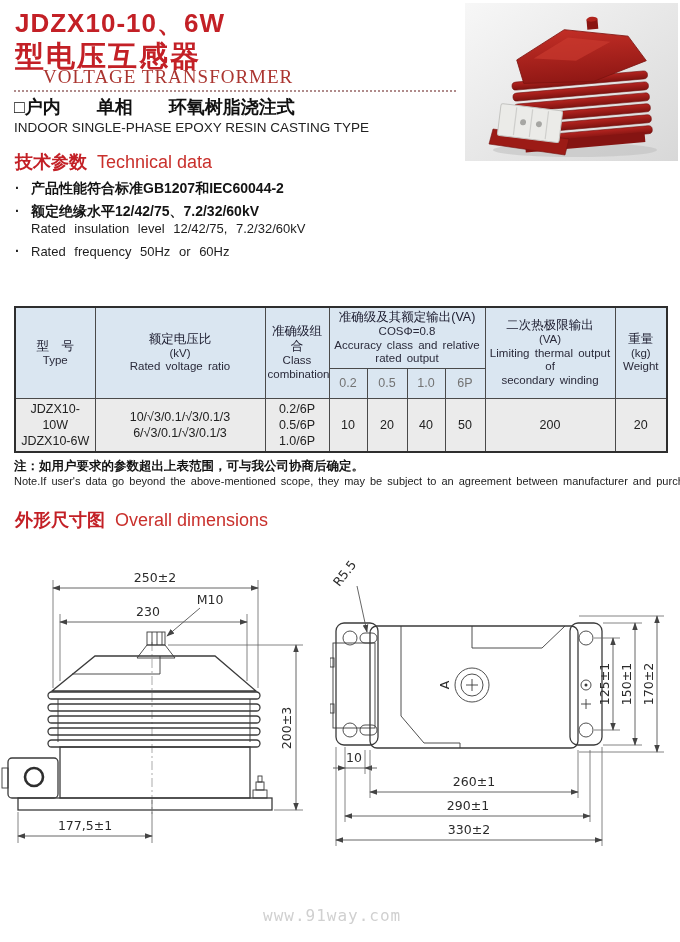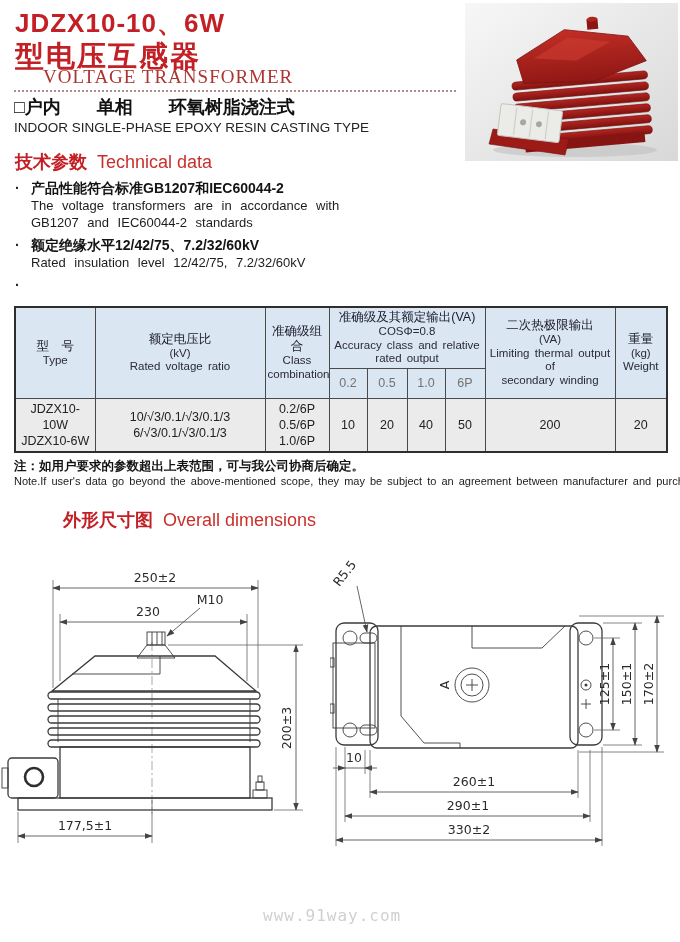--- a/index.html
+++ b/index.html
@@ -41,21 +41,21 @@
   .subcol{font-size:12.5px;color:#737373;height:27px;}
   .r1{height:61px;}
   .r3{height:54px;padding-left:48px;}
 
   
   .note{left:14px;top:458px;width:660px;}
   .note-cn{font-size:12.5px;font-weight:bold;color:#131313;line-height:16px;}
   .note-en{font-size:11px;color:#222;white-space:nowrap;word-spacing:2px;line-height:15px;}
 
   
-  .dim-head{left:15px;top:508px;margin-left:48px;}
+  .dim-head{left:15px;top:508px;}
   .drawings{left:0;top:546px;width:680px;height:336px;}
   .dview{position:absolute;top:0;}
   svg .obj{stroke:#3b3b3b;stroke-width:1.3;fill:none;}
   svg .obj2{stroke:#3b3b3b;stroke-width:0.9;fill:none;}
   svg .dim{stroke:#555;stroke-width:0.9;fill:none;}
   svg .ext{stroke:#666;stroke-width:0.8;fill:none;}
   svg .cl{stroke:#888;stroke-width:0.7;fill:none;stroke-dasharray:9 3 2 3;}
   svg text.dimt{font-family:"DejaVu Sans",sans-serif;font-size:12.5px;fill:#2b2b2b;}
 
   
@@ -121,33 +121,33 @@
 
   <div class="abs sec-head tech-head">
     <span class="cn">技术参数</span><span class="en">Technical data</span>
   </div>
 
   <div class="abs bullets">
     <div class="bullet">
       <span class="dot">·</span>
       <div>
         <div class="b-cn">产品性能符合标准GB1207和IEC60044-2</div>
-        <div class="b-en">The voltage transformers are in accordance with GB1207 and IEC60044-2 standards</div>
       </div>
     </div>
     <div class="bullet">
       <span class="dot">·</span>
       <div>
         <div class="b-cn">额定绝缘水平12/42/75、7.2/32/60kV</div>
         <div class="b-en">Rated insulation level 12/42/75, 7.2/32/60kV</div>
       </div>
     </div>
     <div class="bullet">
       <span class="dot">·</span>
       <div>
+        <div class="b-en">Rated frequency 50Hz or 60Hz</div>
       </div>
     </div>
   </div>
 
   <div class="abs spec-table">
     <table>
       <colgroup>
         <col style="width:80px">
           <col style="width:170px">
           <col style="width:64px">

